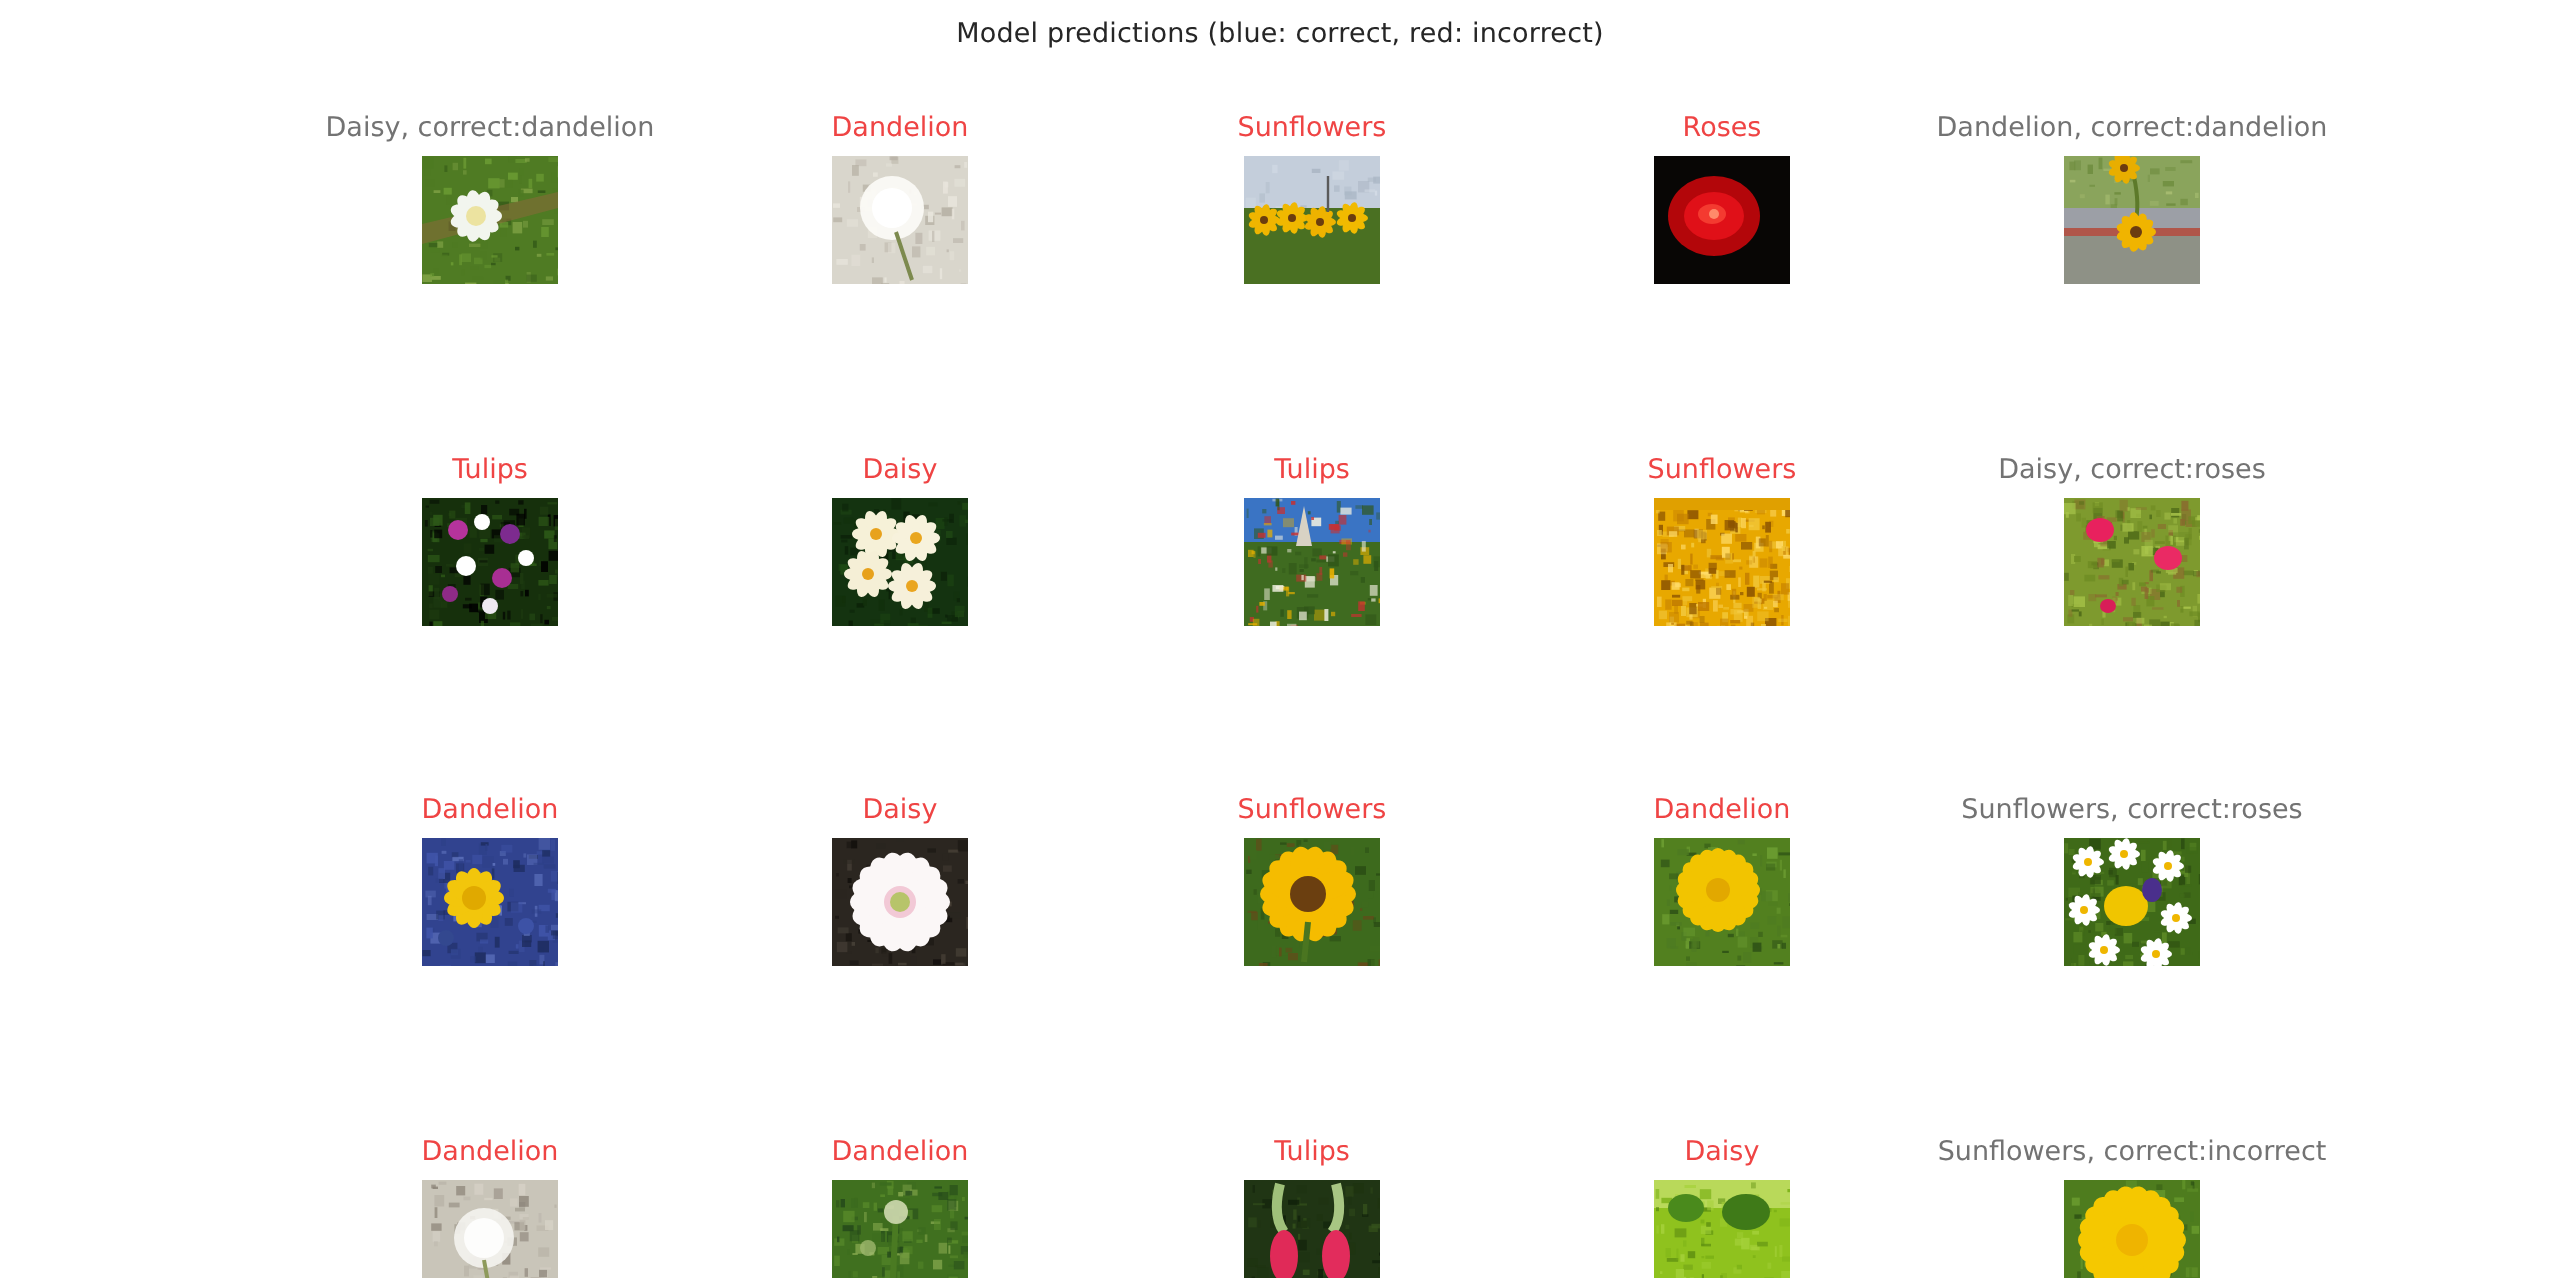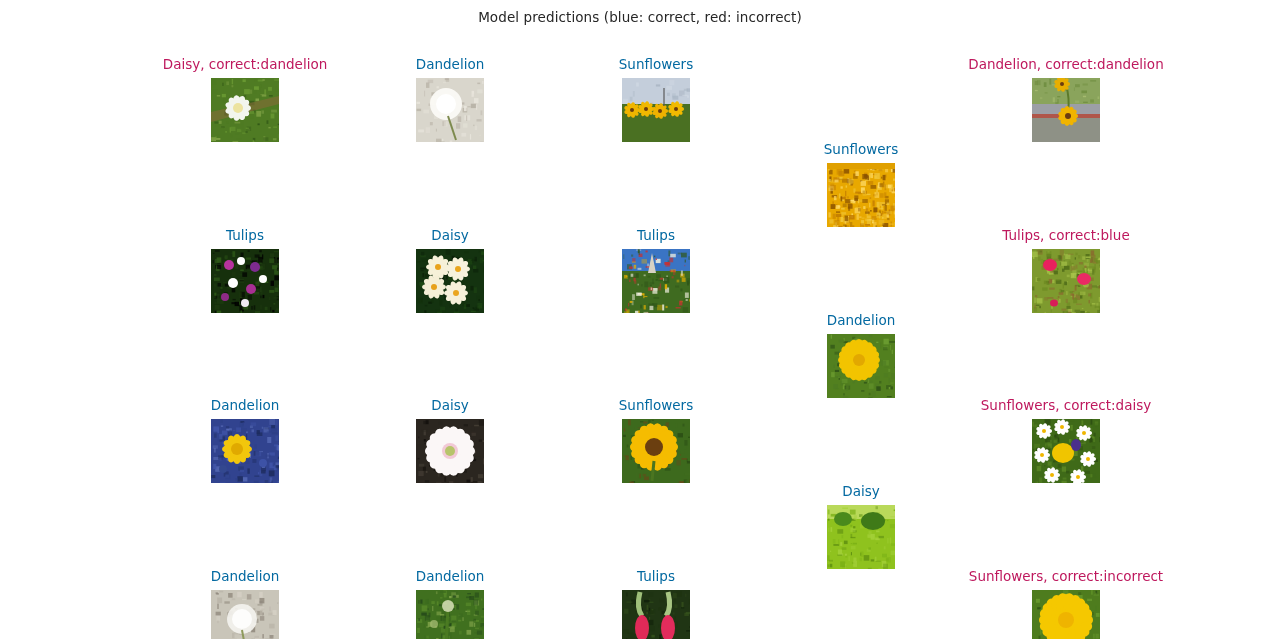--- a/index.html
+++ b/index.html
@@ -34,22 +34,22 @@
     width:260px;
   }
   .cell-label{
     position:absolute;
     top:0;left:0;width:260px;
     text-align:center;
     font-size:13.5px;
     line-height:16px;
     white-space:nowrap;
   }
-  .lbl-correct{color:#0369a1;}
-  .lbl-wrong{color:#be185d;}
+  .lbl-correct{color:#ef4444;}
+  .lbl-wrong{color:#737373;}
 
   .thumb{
     position:absolute;
     top:22px;left:96px;
     width:68px;height:64px;
     background:#e8e8e8;
     overflow:hidden;
   }
   .thumb svg{display:block;width:68px;height:64px;}
 </style>
@@ -1438,20 +1438,33 @@
               <rect x="47.7" y="54.2" width="2.8" height="1.1" fill="#0d1c08" opacity="0.70"></rect>
               <path d="M18 2 Q14 18 20 26" stroke="#9fc07a" stroke-width="5" fill="none"></path>
               <path d="M46 2 Q50 18 44 26" stroke="#a8c683" stroke-width="5" fill="none"></path>
               <ellipse cx="20" cy="38" rx="7" ry="13" fill="#e02a58"></ellipse>
               <ellipse cx="46" cy="38" rx="7" ry="13" fill="#e22c5c"></ellipse>
             </svg>
           </div>
         </div>
       </div>
       <div class="grid-col" style="left: 731px;">
+        <div class="cell" style="top: 0px;">
+          <div class="cell-label lbl-correct">Roses</div>
+          <div class="thumb">
+            <svg viewBox="0 0 68 64" preserveAspectRatio="none">
+              <rect width="68" height="64" fill="#080605"></rect>
+              <rect width="68" height="64" fill="#080605"></rect>
+              <ellipse cx="30" cy="30" rx="23" ry="20" fill="#b3060a"></ellipse>
+              <ellipse cx="30" cy="30" rx="15" ry="12" fill="#e01018"></ellipse>
+              <ellipse cx="29" cy="29" rx="7" ry="5" fill="#f43a30"></ellipse>
+              <circle cx="30" cy="29" r="2.5" fill="#ff8a6a" opacity="1"></circle>
+            </svg>
+          </div>
+        </div>
         <div class="cell" style="top: 85.35px;">
           <div class="cell-label lbl-correct">Sunflowers</div>
           <div class="thumb">
             <svg viewBox="0 0 68 64" preserveAspectRatio="none">
               <rect width="68" height="64" fill="#e8a800"></rect>
               <rect width="68" height="64" fill="#e8a800"></rect>
               <rect x="38.1" y="12.3" width="5.1" height="5.6" fill="#f2c83c" opacity="0.70"></rect>
               <rect x="39.9" y="56.0" width="4.4" height="5.9" fill="#f2c83c" opacity="0.58"></rect>
               <rect x="33.5" y="63.5" width="2.1" height="3.8" fill="#f2c83c" opacity="0.64"></rect>
               <rect x="41.6" y="56.2" width="4.7" height="1.2" fill="#ffdc6a" opacity="0.51"></rect>
@@ -1988,21 +2001,21 @@
               <ellipse cx="26.2" cy="7.4" rx="4" ry="2.2" fill="#e8ae00" transform="rotate(160,26.2,7.4)"></ellipse>
               <ellipse cx="26.2" cy="4.6" rx="4" ry="2.2" fill="#e8ae00" transform="rotate(200,26.2,4.6)"></ellipse>
               <ellipse cx="28.0" cy="2.5" rx="4" ry="2.2" fill="#e8ae00" transform="rotate(240,28.0,2.5)"></ellipse>
               <ellipse cx="30.7" cy="2.1" rx="4" ry="2.2" fill="#e8ae00" transform="rotate(280,30.7,2.1)"></ellipse>
               <ellipse cx="33.1" cy="3.4" rx="4" ry="2.2" fill="#e8ae00" transform="rotate(320,33.1,3.4)"></ellipse>
               <circle cx="30" cy="6" r="2" fill="#6b3c10"></circle>
             </svg>
           </div>
         </div>
         <div class="cell" style="top: 85.35px;">
-          <div class="cell-label lbl-wrong">Tulips, correct:blue</div>
+          <div class="cell-label lbl-wrong">Daisy, correct:roses</div>
           <div class="thumb">
             <svg viewBox="0 0 68 64" preserveAspectRatio="none">
               <rect width="68" height="64" fill="#7e9a2e"></rect>
               <rect width="68" height="64" fill="#7e9a2e"></rect>
               <rect x="43.4" y="3.7" width="2.3" height="2.5" fill="#6d8a22" opacity="0.62"></rect>
               <rect x="30.7" y="62.2" width="1.7" height="3.4" fill="#4e6a18" opacity="0.70"></rect>
               <rect x="55.2" y="63.2" width="2.8" height="5.3" fill="#6d8a22" opacity="0.76"></rect>
               <rect x="3.5" y="28.0" width="2.1" height="5.0" fill="#a8c44a" opacity="0.46"></rect>
               <rect x="34.2" y="42.1" width="1.4" height="4.0" fill="#a8c44a" opacity="0.51"></rect>
               <rect x="34.1" y="62.6" width="2.3" height="4.1" fill="#4e6a18" opacity="0.56"></rect>
@@ -2170,21 +2183,21 @@
               <rect x="2.1" y="48.5" width="2.4" height="5.5" fill="#a8c44a" opacity="0.44"></rect>
               <rect x="27.8" y="0.9" width="4.1" height="5.8" fill="#8a6a2e" opacity="0.40"></rect>
               <rect x="0.0" y="2.5" width="5.8" height="5.6" fill="#a8c44a" opacity="0.71"></rect>
               <ellipse cx="18" cy="16" rx="7" ry="6" fill="#e8215e"></ellipse>
               <ellipse cx="52" cy="30" rx="7" ry="6" fill="#ea2a64"></ellipse>
               <ellipse cx="22" cy="54" rx="4" ry="3.5" fill="#d81e58"></ellipse>
             </svg>
           </div>
         </div>
         <div class="cell" style="top: 170.7px;">
-          <div class="cell-label lbl-wrong">Sunflowers, correct:daisy</div>
+          <div class="cell-label lbl-wrong">Sunflowers, correct:roses</div>
           <div class="thumb">
             <svg viewBox="0 0 68 64" preserveAspectRatio="none">
               <rect width="68" height="64" fill="#3f6a18"></rect>
               <rect x="21.1" y="41.5" width="4.5" height="2.0" fill="#2a4a10" opacity="0.66"></rect>
               <rect x="12.0" y="37.0" width="1.6" height="4.2" fill="#5d8a26" opacity="0.78"></rect>
               <rect x="2.2" y="24.8" width="5.8" height="4.7" fill="#5d8a26" opacity="0.40"></rect>
               <rect x="14.5" y="26.2" width="3.9" height="5.2" fill="#2a4a10" opacity="0.82"></rect>
               <rect x="3.5" y="62.5" width="2.6" height="2.3" fill="#5d8a26" opacity="0.56"></rect>
               <rect x="59.9" y="27.2" width="3.4" height="2.7" fill="#2a4a10" opacity="0.35"></rect>
               <rect x="2.3" y="5.5" width="3.0" height="3.0" fill="#5d8a26" opacity="0.39"></rect>

